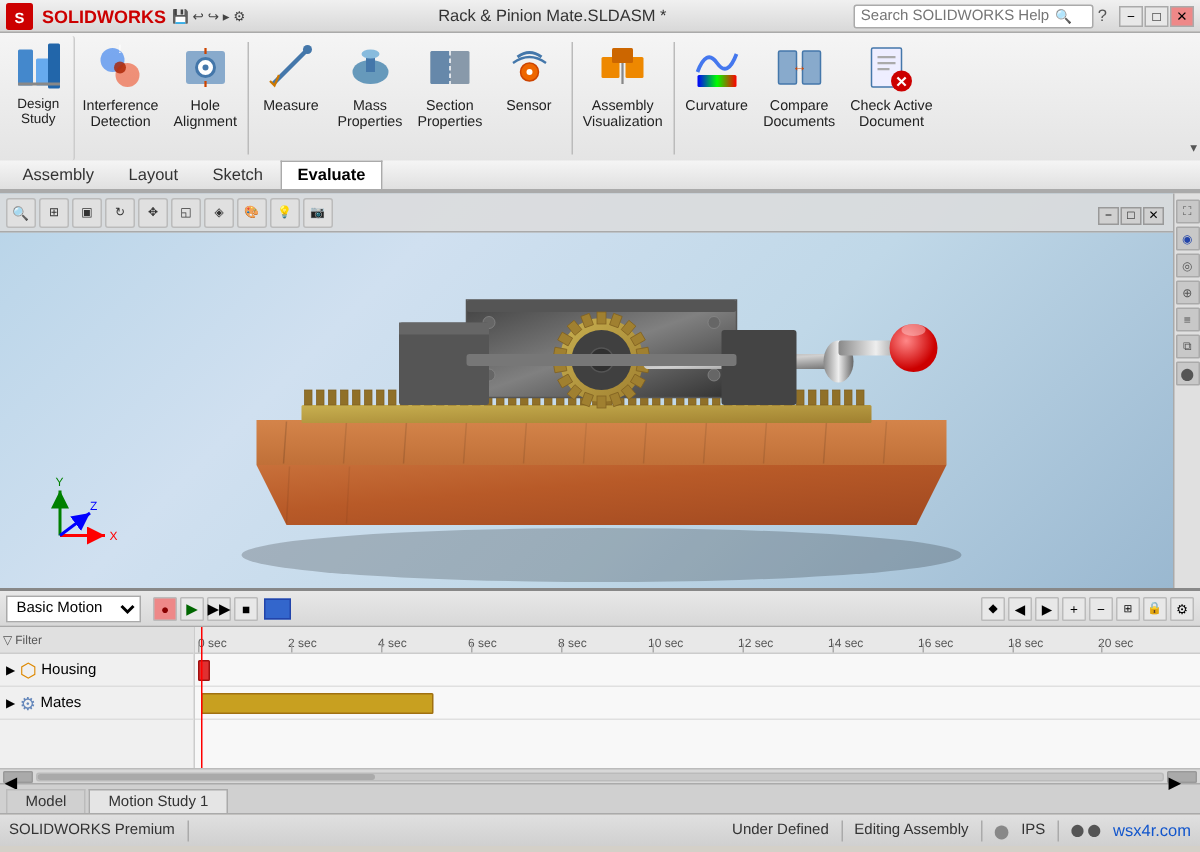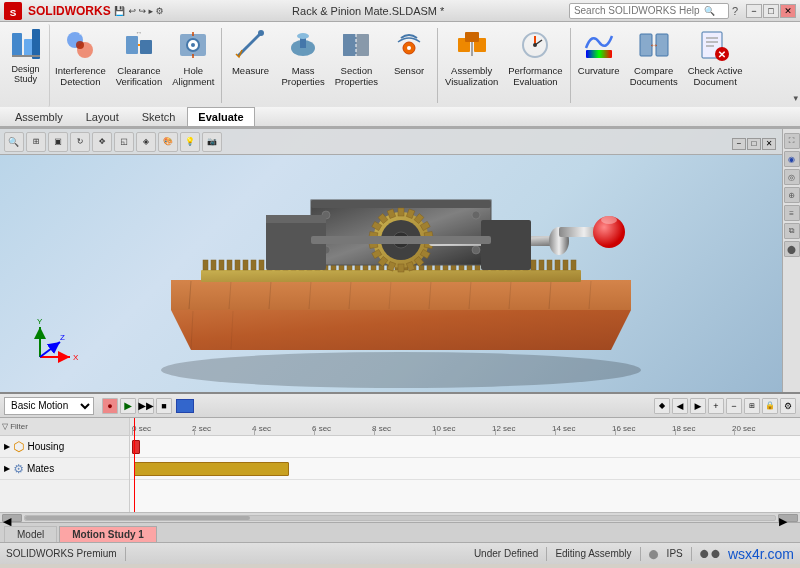--- a/index.html
+++ b/index.html
@@ -282,22 +282,22 @@
       padding: 2px 12px;
       font-size: 10px;
       cursor: pointer;
       background: #d0d0d0;
       border: 1px solid #bbb;
       border-bottom: none;
       margin-right: 2px;
       color: #333;
     }
     .btab.active {
-      background: #fca5a5;
-      font-weight: bold;
+      background: #e5e5e5;
+      font-weight: normal;
       border-color: #aaa;
     }
 
     
     #viewport-toolbar {
       position: absolute;
       top: 0; left: 0; right: 0;
       height: 26px;
       background: rgba(220,220,220,0.85);
       border-bottom: 1px solid #aaa;
@@ -395,31 +395,20 @@
         <svg width="34" height="34" viewBox="0 0 34 34">
           <circle cx="12" cy="12" r="8" fill="#4488ee" opacity="0.7"></circle>
           <circle cx="22" cy="22" r="8" fill="#ee6644" opacity="0.7"></circle>
           <ellipse cx="17" cy="17" rx="4" ry="4" fill="#aa2200" opacity="0.8"></ellipse>
           <text x="17" y="7" text-anchor="middle" fill="white" font-size="8">!</text>
         </svg>
       </div>
       <span class="btn-label">Interference<br>Detection</span>
     </div>
 
-    <div class="ribbon-btn">
-      <div class="icon-area">
-        <svg width="34" height="34" viewBox="0 0 34 34">
-          <rect x="4" y="8" width="12" height="18" fill="#6699cc" rx="1"></rect>
-          <rect x="18" y="12" width="12" height="14" fill="#4477aa" rx="1"></rect>
-          <line x1="16" y1="17" x2="18" y2="17" stroke="#ff8800" stroke-width="2"></line>
-          <text x="17" y="6" fill="#888" font-size="7" text-anchor="middle">↔</text>
-        </svg>
-      </div>
-      <span class="btn-label">Clearance<br>Verification</span>
-    </div>
 
     <div class="ribbon-btn">
       <div class="icon-area">
         <svg width="34" height="34" viewBox="0 0 34 34">
           <rect x="4" y="6" width="26" height="22" fill="#88aacc" rx="2"></rect>
           <circle cx="17" cy="17" r="6" fill="white" stroke="#4477aa" stroke-width="2"></circle>
           <circle cx="17" cy="17" r="2" fill="#4477aa"></circle>
           <line x1="17" y1="4" x2="17" y2="8" stroke="#cc4400" stroke-width="1.5"></line>
           <line x1="17" y1="26" x2="17" y2="30" stroke="#cc4400" stroke-width="1.5"></line>
         </svg>
@@ -481,31 +470,20 @@
         <svg width="34" height="34" viewBox="0 0 34 34">
           <rect x="3" y="10" width="12" height="14" fill="#ee8800" rx="1"></rect>
           <rect x="19" y="10" width="12" height="14" fill="#ee8800" rx="1"></rect>
           <rect x="10" y="4" width="14" height="10" fill="#cc6600" rx="1"></rect>
           <line x1="17" y1="14" x2="17" y2="28" stroke="#888" stroke-width="1.5"></line>
         </svg>
       </div>
       <span class="btn-label">Assembly<br>Visualization</span>
     </div>
 
-    <div class="ribbon-btn">
-      <div class="icon-area">
-        <svg width="34" height="34" viewBox="0 0 34 34">
-          <circle cx="17" cy="17" r="12" fill="none" stroke="#aabbcc" stroke-width="2"></circle>
-          <path d="M17 17 L17 8" stroke="#ee4400" stroke-width="2"></path>
-          <path d="M17 17 L24 12" stroke="#333" stroke-width="1.5"></path>
-          <circle cx="17" cy="17" r="2" fill="#333"></circle>
-        </svg>
-      </div>
-      <span class="btn-label">Performance<br>Evaluation</span>
-    </div>
 
     <div class="ribbon-separator"></div>
 
     <div class="ribbon-btn">
       <div class="icon-area">
         <svg width="34" height="34" viewBox="0 0 34 34">
           <path d="M4 20 Q10 4 17 14 Q24 24 30 8" fill="none" stroke="#4477ee" stroke-width="2.5"></path>
           <rect x="4" y="22" width="26" height="8" fill="url(#grad1)" rx="1"></rect>
           <defs>
             <linearGradient id="grad1" x1="0" y1="0" x2="1" y2="0">
@@ -888,14 +866,14 @@
   <div class="status-sep"></div>
   <span class="spacer"></span>
   <span class="status-item">Under Defined</span>
   <div class="status-sep"></div>
   <span class="status-item">Editing Assembly</span>
   <div class="status-sep"></div>
   <span style="font-size:9px; color:#888;">⬤</span>
   <span class="status-item">IPS</span>
   <div class="status-sep"></div>
   <span style="font-size:8px; color:#555;">⬤ ⬤</span>
-  <span class="status-item" style="color:#1155cc; font-size:14px;">wsx4r.com</span>
+  <span class="status-item" style="color:#1155cc; font-size:11px;">wsx4r.com</span>
 </div>
 
 </body></html>

